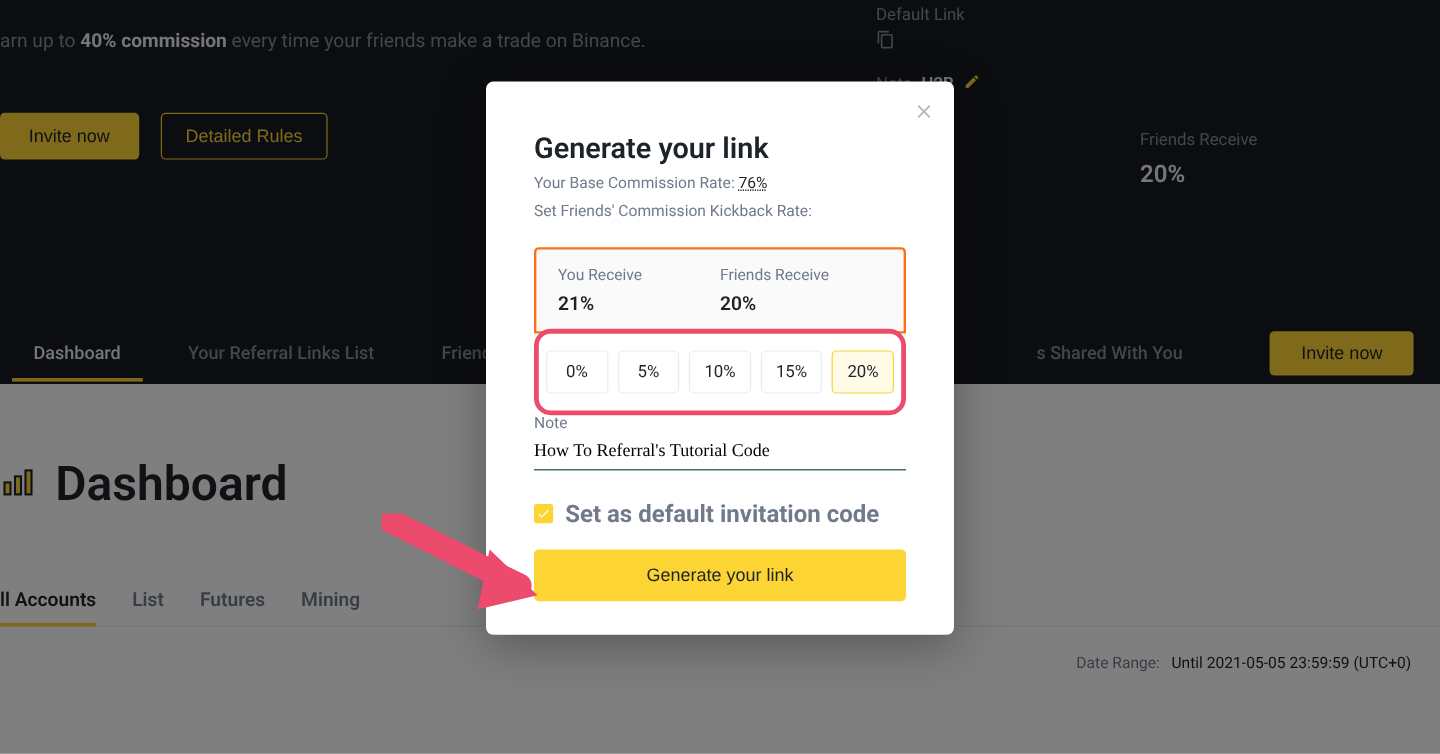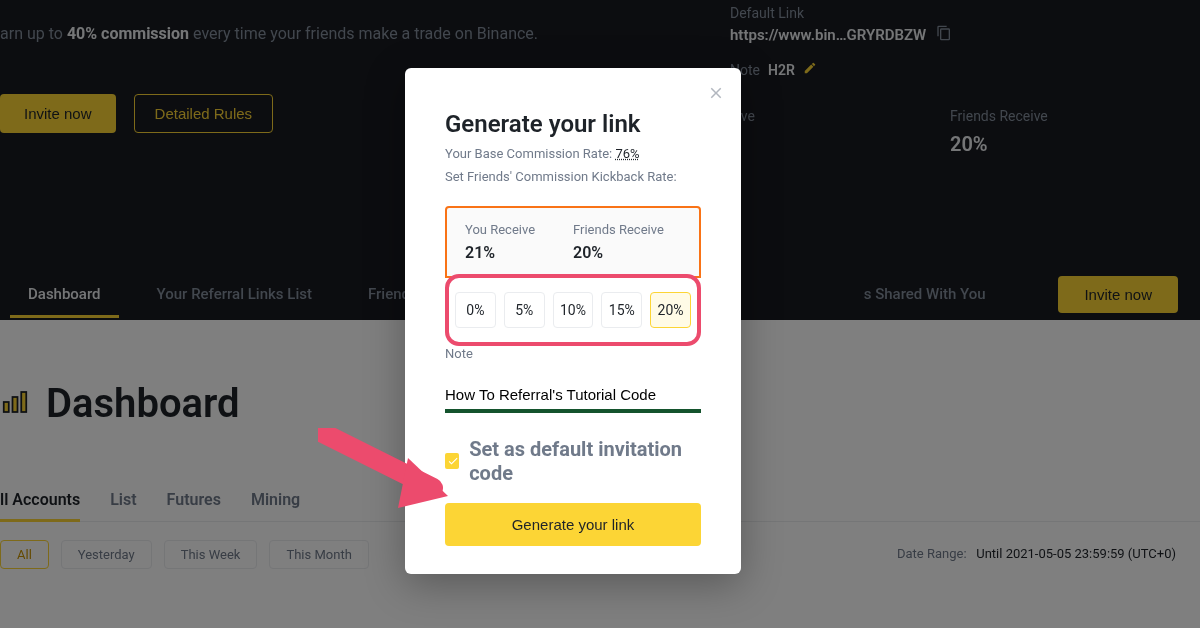--- a/index.html
+++ b/index.html
@@ -193,21 +193,21 @@
     position: absolute;
     inset: 0;
     background: rgba(0,0,0,0.5);
   }
 
   
   .modal {
     position: absolute;
     top: 68px;
     left: 405px;
-    width: 336px;
+    width: 390px;
     background: #fff;
     border-radius: 6px;
     padding: 24px 40px 28px 40px;
     box-shadow: 0 10px 40px rgba(0,0,0,0.3);
     color: #1e2329;
   }
   .modal .close-x {
     position: absolute;
     top: 16px;
     right: 16px;
@@ -251,25 +251,26 @@
   .highlight-box {
     border: 4px solid #ec4b6d;
     border-radius: 14px;
     margin-top: -4px;
     padding: 0 4px;
   }
   .note-lbl { font-size: 13px; color: #707a8a; margin-top: 0px; }
   .note-input {
     width: 100%;
     border: none;
-    border-bottom: 4px solid #14532d;
+    border-bottom: 1px solid #14532d;
     padding: 6px 0;
     font-size: 15px;
     outline: none;
-    margin-top: 19px;
+    margin-top: 1px;
+    font-family: Liberation Serif, serif;
   }
   .chk-row {
     display: flex;
     align-items: center;
     gap: 10px;
     margin-top: 24px;
   }
   .chk {
     width: 16px; height: 16px;
     background: #fcd535;
@@ -310,21 +311,20 @@
     <span>arn up to </span><span class="bold">40% commission</span><span> every time your friends make a trade on Binance.</span>
   </div>
   <div class="hero-buttons">
     <button class="btn-invite-top">Invite now</button>
     <button class="btn-rules">Detailed Rules</button>
   </div>
 
   <div class="side-panel">
     <div class="sp-label">Default Link</div>
     <div class="sp-link-row">
-      <span class="sp-link">https://www.bin…GRYRDBZW</span>
       <span class="copy-icon">
         <svg viewBox="0 0 24 24">
             <path d="M16 1H4a2 2 0 0 0-2 2v14h2V3h12V1zm3 4H8a2 2 0 0 0-2 2v14a2 2 0 0 0 2 2h11a2 2 0 0 0 2-2V7a2 2 0 0 0-2-2zm0 16H8V7h11v14z"></path>
           </svg>
       </span>
     </div>
     <div class="sp-note">
       <span>Note</span>
       <span class="note-val">H2R</span>
       <span class="pencil-icon">
@@ -362,26 +362,20 @@
           <rect x="17" y="4" width="4" height="16"></rect>
         </svg>
     </span>
     <div class="dash-title">Dashboard</div>
   </div>
   <div class="acct-tabs">
     <div class="atab active">ll Accounts</div>
     <div class="atab">List</div>
     <div class="atab">Futures</div>
     <div class="atab">Mining</div>
-  </div>
-  <div class="range-chips">
-    <div class="chip active">All</div>
-    <div class="chip">Yesterday</div>
-    <div class="chip">This Week</div>
-    <div class="chip">This Month</div>
   </div>
   <div class="date-range">
     <span>Date Range:</span>
     <span> &nbsp;</span>
     <span class="dval">Until 2021-05-05 23:59:59 (UTC+0)</span>
   </div>
 </div>
 
 <div class="backdrop-overlay"></div>
 

